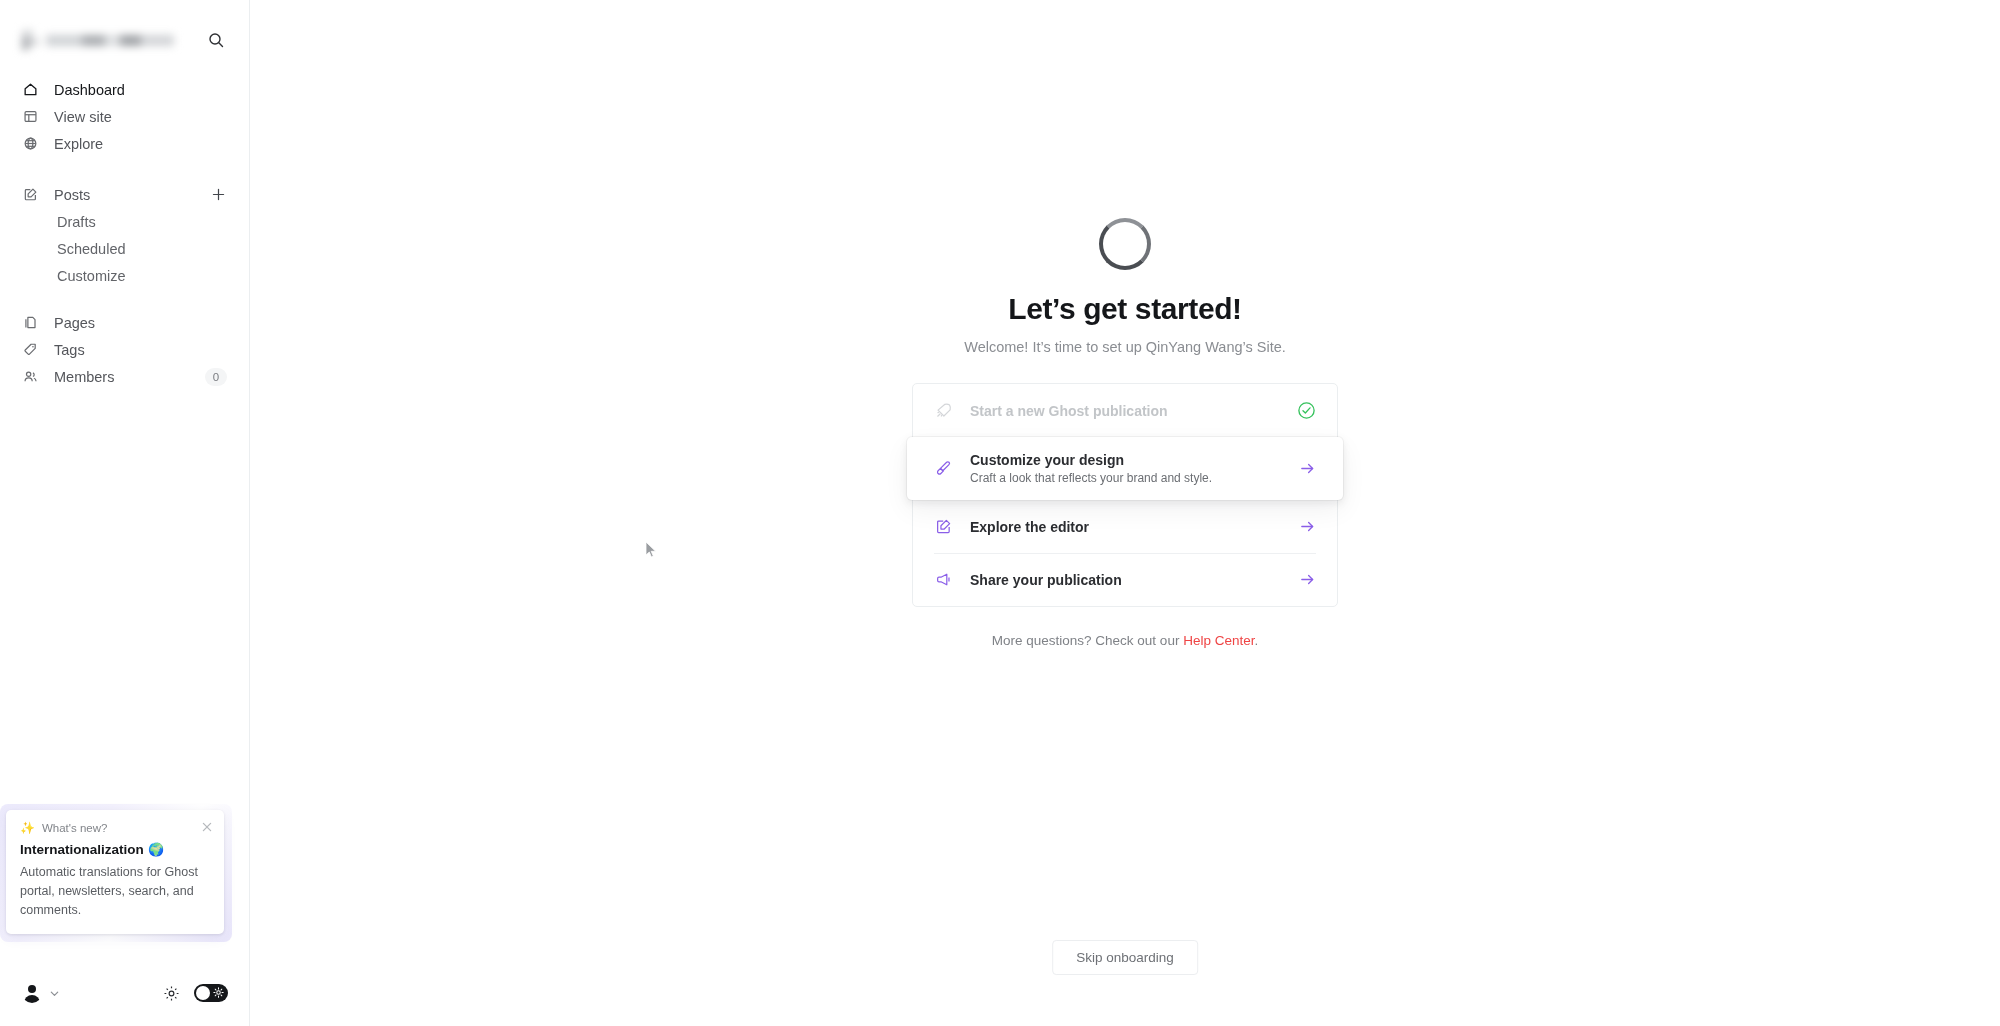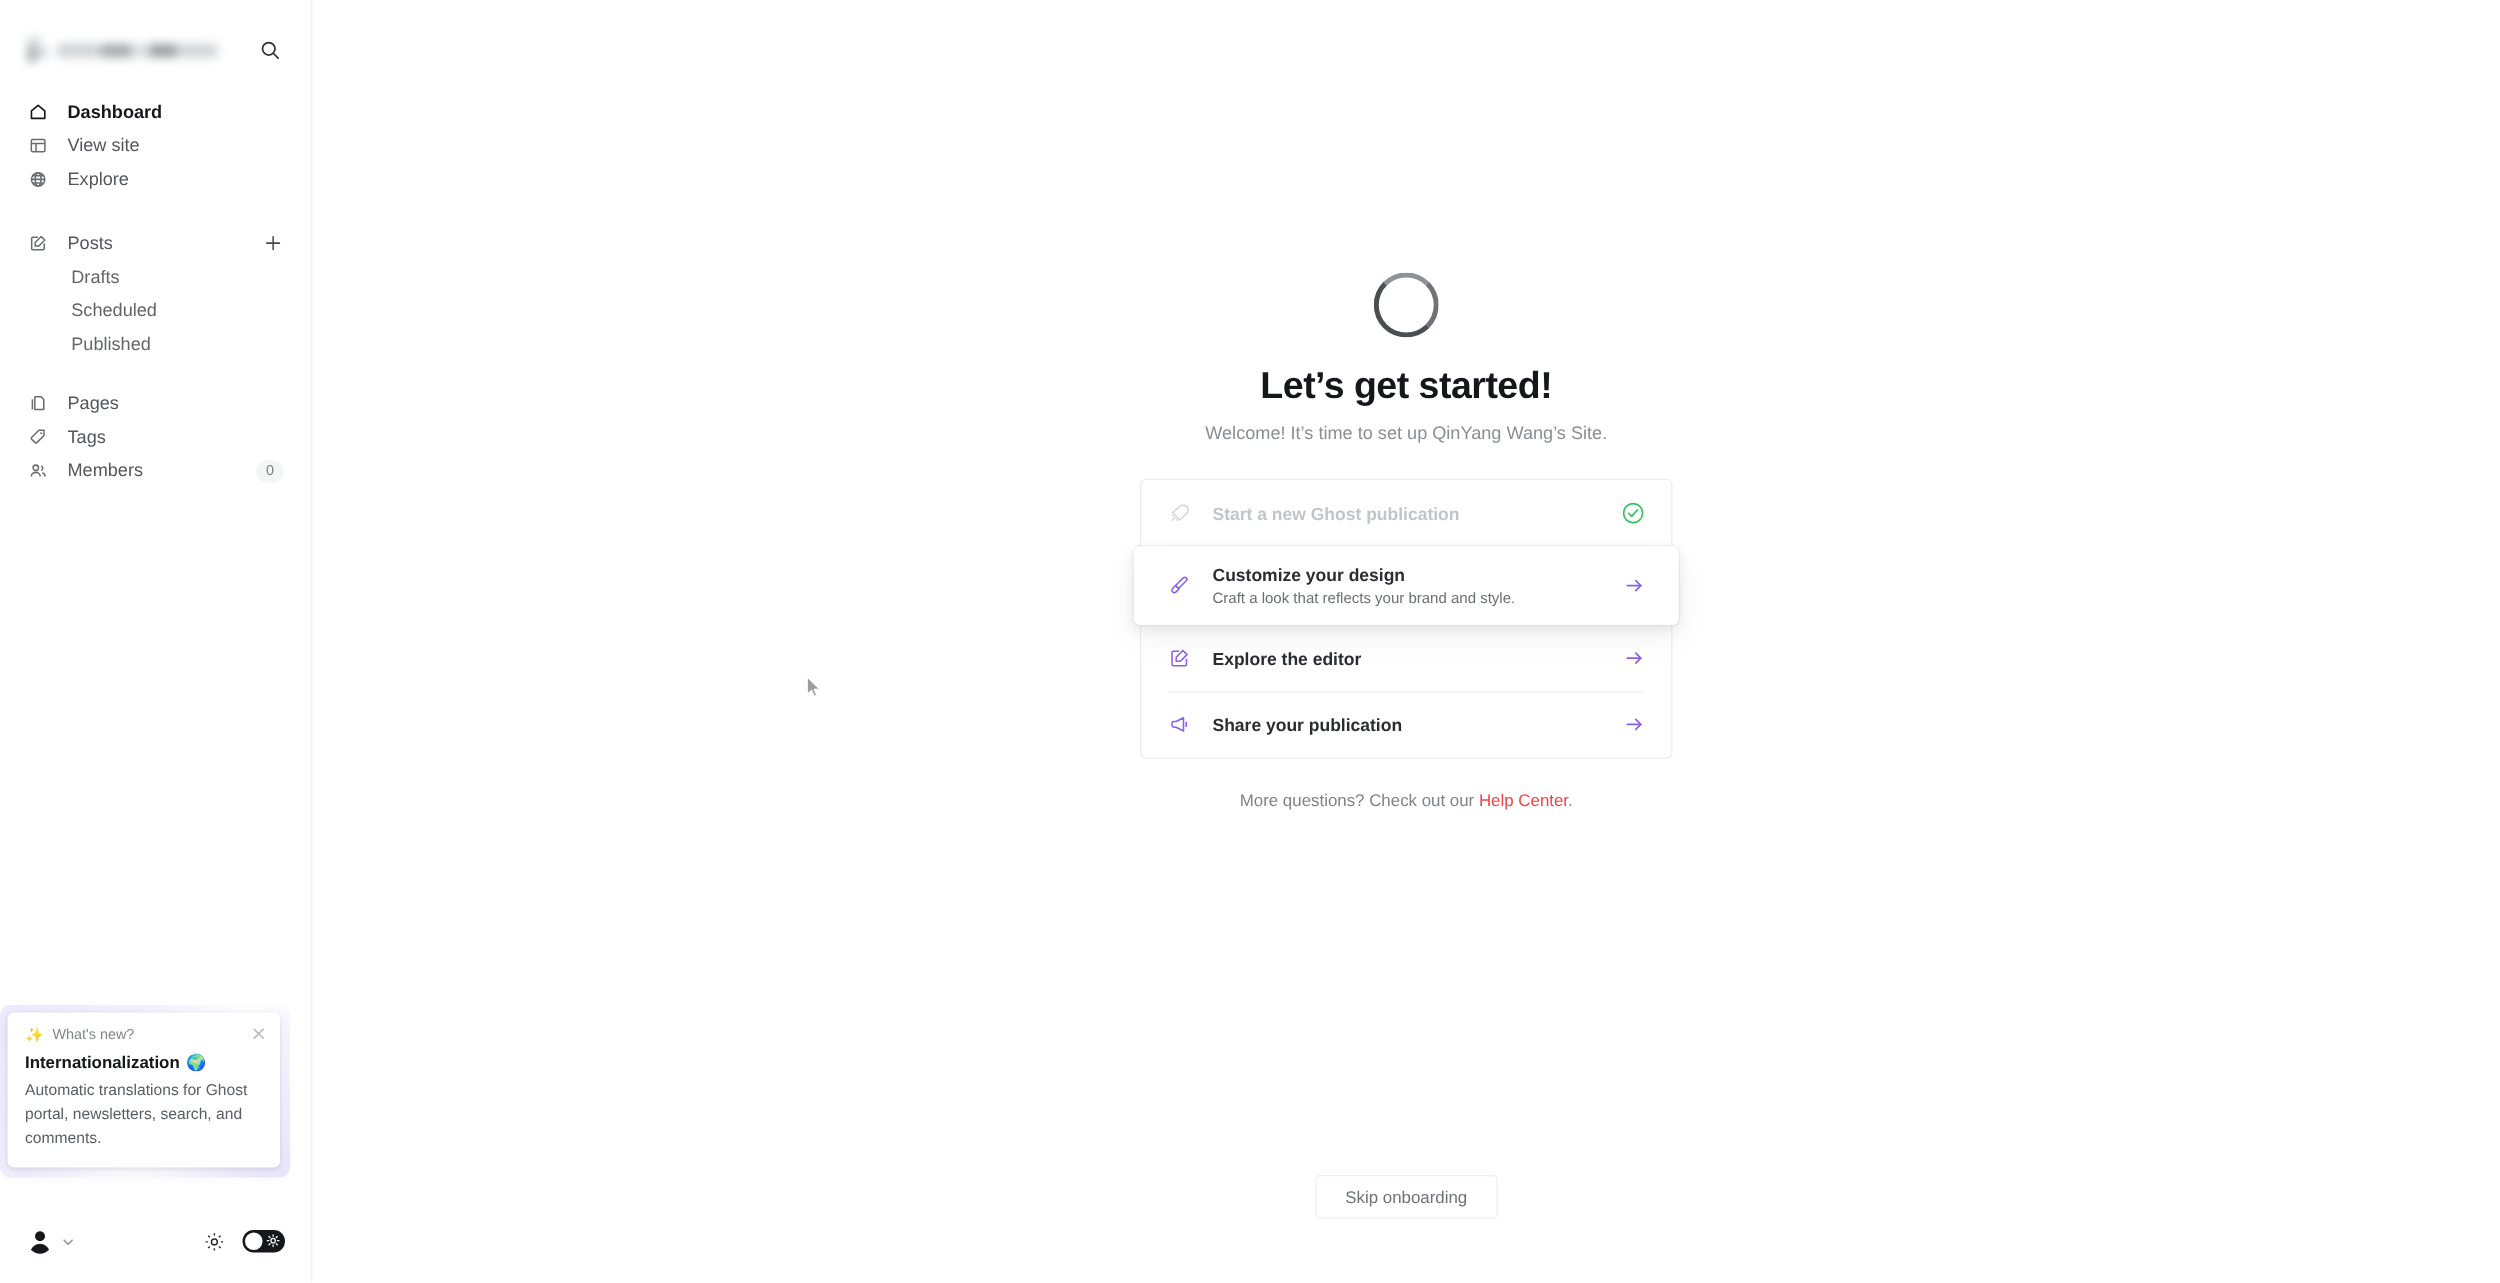--- a/index.html
+++ b/index.html
@@ -51,21 +51,21 @@
     height: 27px; padding: 0 22px 0 22px;
     color: #54565b; font-size: 14.5px; cursor: pointer;
     position: relative;
   }
   .nav-item .ico {
     width: 17px; height: 17px; flex: 0 0 17px;
     display: flex; align-items: center; justify-content: center;
     margin-right: 15px; color: #6a6c70;
   }
   .nav-item .lbl { flex: 1 1 auto; white-space: nowrap; }
-  .nav-item.active .lbl { color: #15171a; font-weight: 700; }
+  .nav-item.active .lbl { color: #15171a; font-weight: 400; }
   .nav-item.active .ico { color: #15171a; }
   .nav-sub {
     display: flex; align-items: center;
     height: 27px; padding-left: 57px; color: #626469; font-size: 14.5px; cursor: pointer;
   }
   .plus-btn {
     width: 18px; height: 18px; display: flex; align-items: center; justify-content: center;
     color: #42464c; cursor: pointer;
   }
   .count-badge {
@@ -298,21 +298,21 @@
         </span>
       </div>
 
       <div class="nav-sub">
         <span>Drafts</span>
       </div>
       <div class="nav-sub">
         <span>Scheduled</span>
       </div>
       <div class="nav-sub">
-        <span>Published</span>
+        <span>Customize</span>
       </div>
 
       <div class="gap-md"></div>
 
       <div class="nav-item">
         <span class="ico">
           <svg width="15" height="15" viewBox="0 0 16 16" fill="none" stroke="currentColor" stroke-width="1.3" stroke-linejoin="round">
             <path d="M5.2 2.6h5.3l2.3 2.3v8.5H5.2z"></path>
               <path d="M3.1 4.6v8.8"></path>
           </svg>

